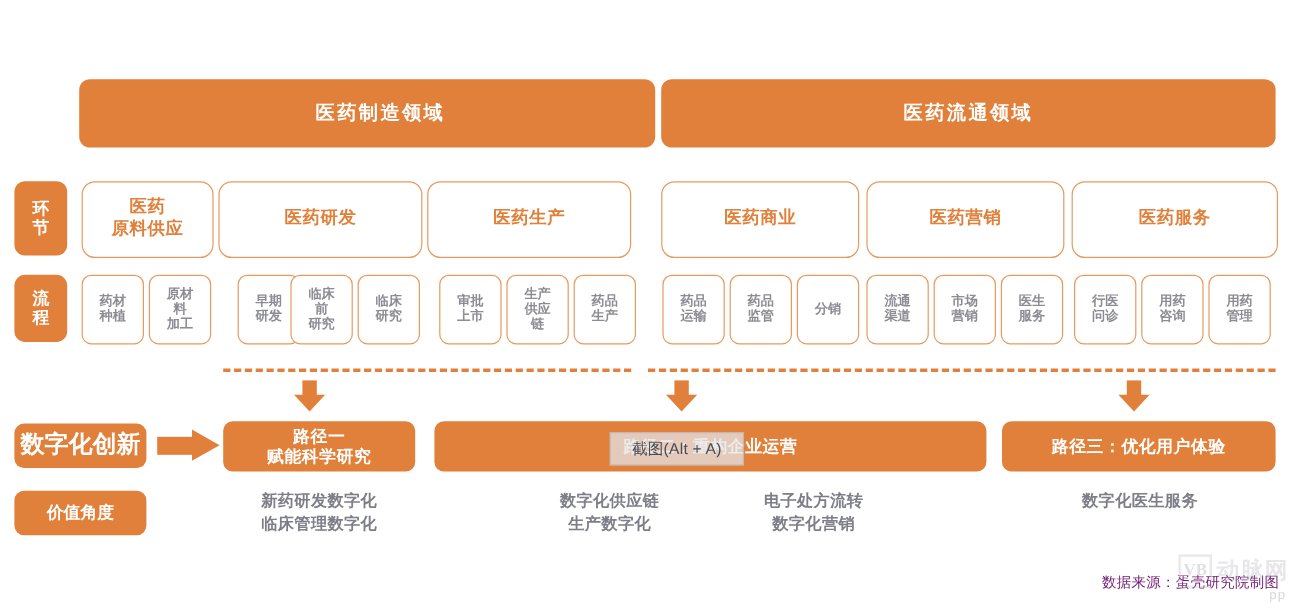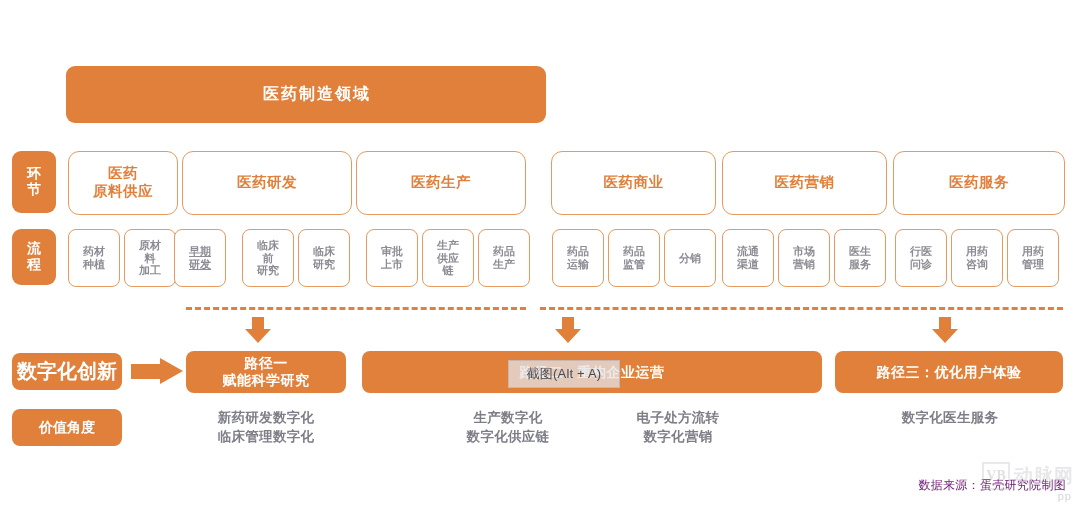--- a/index.html
+++ b/index.html
@@ -273,20 +273,23 @@
 </style>
 </head>
 <body>
 
 <div class="canvas">
 
 
   <div class="domain-bar" id="domain-0">
     <span>医药制造领域</span>
   </div>
+  <div class="domain-bar" id="domain-1">
+    <span>医药流通领域</span>
+  </div>
 
   <div class="row-chip" id="chip-huanjie">
     <div>
       <div>环</div>
       <div>节</div>
     </div>
   </div>
   <div class="row-chip" id="chip-liucheng">
     <div>
       <div>流</div>
@@ -340,21 +343,21 @@
           <div>种植</div>
         </div>
       </div>
       <div class="proc-box" style="left: 124px; width: 50px;">
         <div>
           <div>原材</div>
           <div>料</div>
           <div>加工</div>
         </div>
       </div>
-      <div class="proc-box" style="left: 174px; width: 50px; text-decoration: underline;">
+      <div class="proc-box" style="left: 198px; width: 50px;">
         <div>
           <div>早期</div>
           <div>研发</div>
         </div>
       </div>
       <div class="proc-box" style="left: 242px; width: 50px;">
         <div>
           <div>临床</div>
           <div>前</div>
           <div>研究</div>
@@ -479,22 +482,22 @@
   <div id="screenshot-tooltip">
     <span>截图(Alt + A)</span>
   </div>
 
   <div id="values-container">
       <div class="value-col" id="value-0">
         <div>新药研发数字化</div>
         <div>临床管理数字化</div>
       </div>
       <div class="value-col" id="value-1">
+        <div>数字化供应链</div>
         <div>生产数字化</div>
-        <div>数字化供应链</div>
       </div>
       <div class="value-col" id="value-2">
         <div>电子处方流转</div>
         <div>数字化营销</div>
       </div>
       <div class="value-col" id="value-3">
         <div>数字化医生服务</div>
       </div>
     </div>
 

